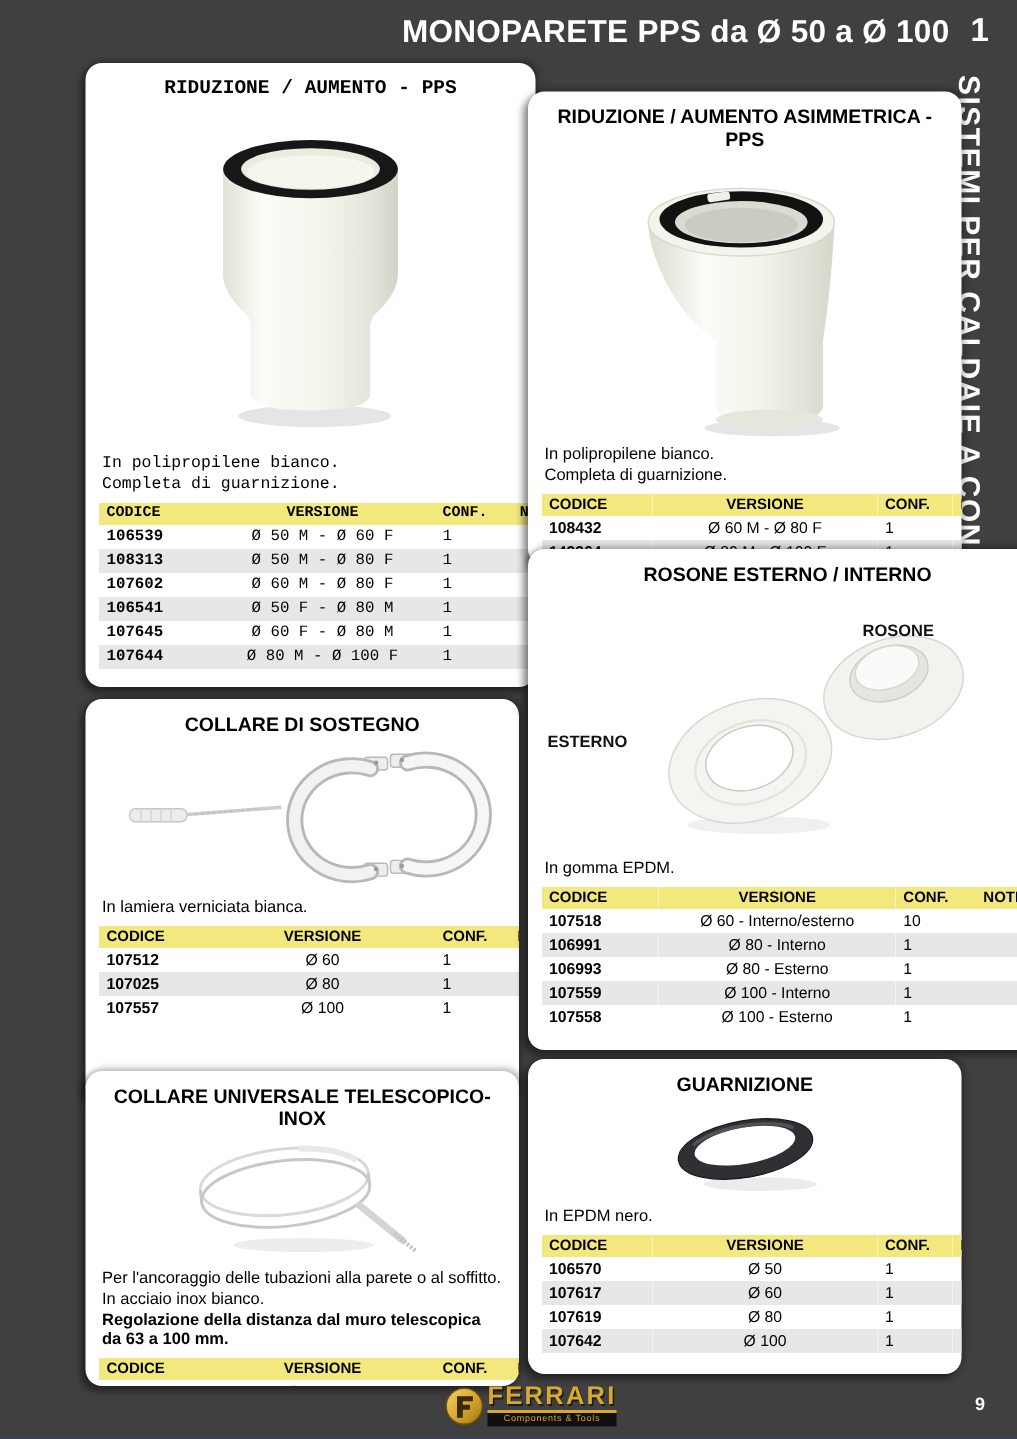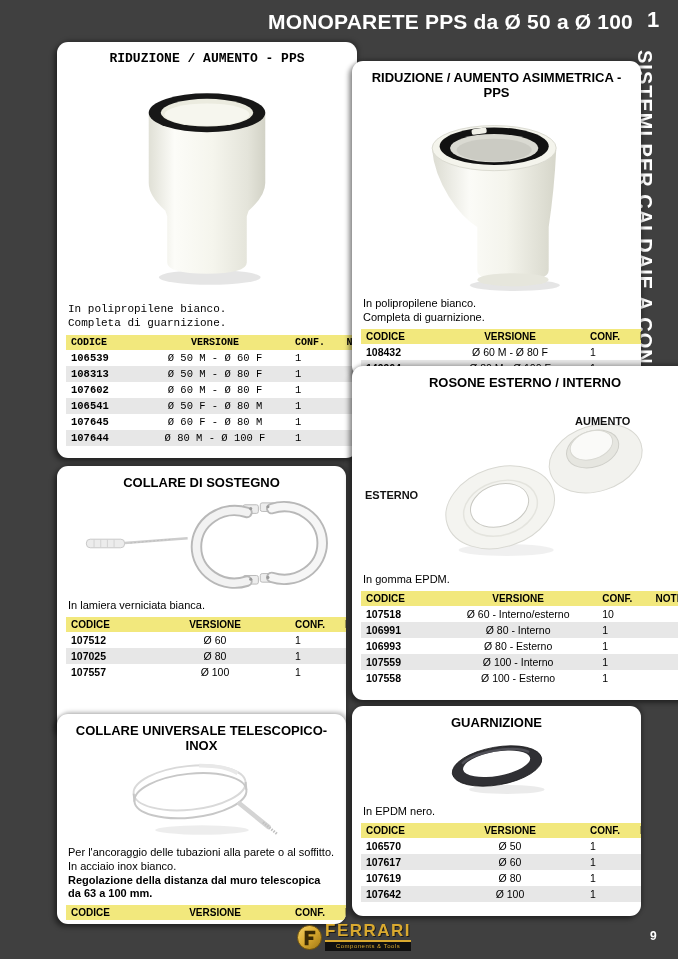--- a/index.html
+++ b/index.html
@@ -317,21 +317,21 @@
           <ellipse cx="110" cy="113" rx="30" ry="21" fill="#ffffff" stroke="#c9c9c3"></ellipse>
           <ellipse cx="110" cy="116" rx="38" ry="27" fill="none" stroke="#e4e4de" stroke-width="1.5"></ellipse>
         </g>
         <g transform="rotate(-18 205 62)">
           <ellipse cx="205" cy="66" rx="48" ry="33" fill="#f2f2ee" stroke="#d8d8d2"></ellipse>
           <ellipse cx="205" cy="56" rx="27" ry="18" fill="#e6e6e0" stroke="#cfcfc9"></ellipse>
           <ellipse cx="205" cy="52" rx="22" ry="14" fill="#fafaf8" stroke="#d8d8d2"></ellipse>
         </g>
       </svg>
       <div class="rosette-label label-esterno">ESTERNO</div>
-      <div class="rosette-label label-interno">AUMENTO</div>
+      <div class="rosette-label label-interno">ROSONE</div>
     </div>
     <div class="desc">
 
     <div class="desc-line">In gomma EPDM.</div>
       </div>
     <table class="spec">
       <thead>
         <tr>
           <td class="c-cod">CODICE</td>
           <td class="c-ver">VERSIONE</td>

